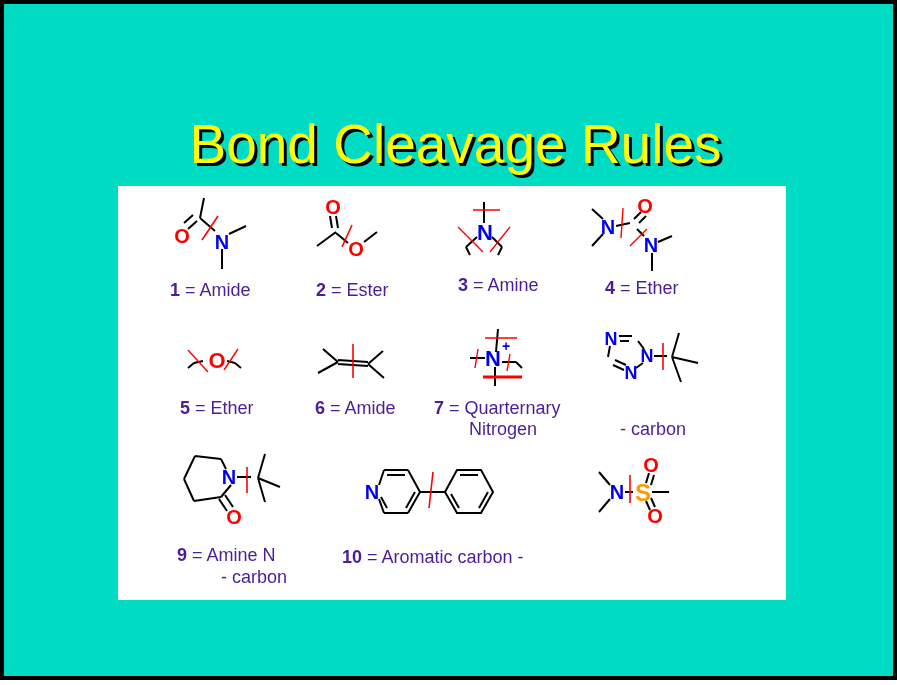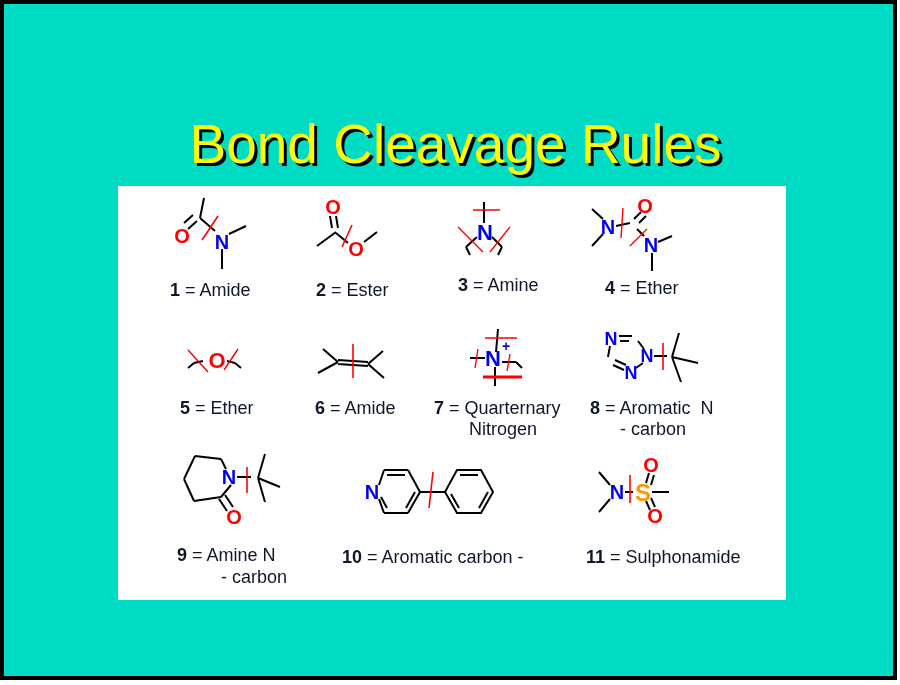--- a/index.html
+++ b/index.html
@@ -1,21 +1,21 @@
 <!DOCTYPE html>
 <html><head>
 <meta charset="utf-8">
 <style>
   html,body{margin:0;padding:0;background:#ffffff;width:900px;height:685px;overflow:hidden;}
   .slide{position:absolute;left:0;top:0;width:889px;height:672px;border:4px solid #000;background:#00DBC4;}
   .title{position:absolute;left:7px;top:64px;width:100%;text-align:center;
          font-family:"Liberation Sans",sans-serif;font-size:55px;font-weight:normal;
          color:#FFFF00;text-shadow:3px 3px 0 #000;margin-top:44px;}
   .panel{position:absolute;left:114px;top:182px;width:668px;height:414px;background:#ffffff;}
-  .lbl{position:absolute;font-family:"Liberation Sans",sans-serif;font-size:18px;color:#0f172a;white-space:pre;}
+  .lbl{position:absolute;font-family:"Liberation Sans",sans-serif;font-size:18px;color:#4c1d95;white-space:pre;}
   .lbl b{font-weight:bold;}
   svg text{font-family:"Liberation Sans",sans-serif;font-weight:bold;}
 </style>
 </head>
 <body>
 
 <div class="slide">
   <div class="title">Bond Cleavage Rules</div>
   <div class="panel">
     <svg width="668" height="414" viewBox="0 0 668 414">
@@ -103,20 +103,18 @@
     </svg>
 
     <div class="lbl" style="left:52px;top:94px"><b>1</b><span> = Amide</span></div>
     <div class="lbl" style="left:198px;top:94px"><b>2</b><span> = Ester</span></div>
     <div class="lbl" style="left:340px;top:89px"><b>3</b><span> = Amine</span></div>
     <div class="lbl" style="left:487px;top:92px"><b>4</b><span> = Ether</span></div>
     <div class="lbl" style="left:62px;top:212px"><b>5</b><span> = Ether</span></div>
     <div class="lbl" style="left:197px;top:212px"><b>6</b><span> = Amide</span></div>
     <div class="lbl" style="left:316px;top:212px"><b>7</b><span> = Quarternary</span></div>
     <div class="lbl" style="left:351px;top:233px"><span>Nitrogen</span></div>
-    <div class="lbl" style="left:472px;top:212px"><b>8</b><span> = Aromatic  N</span></div>
     <div class="lbl" style="left:502px;top:233px"><span>- carbon</span></div>
     <div class="lbl" style="left:59px;top:359px"><b>9</b><span> = Amine N</span></div>
     <div class="lbl" style="left:103px;top:381px"><span>- carbon</span></div>
     <div class="lbl" style="left:224px;top:361px"><b>10</b><span> = Aromatic carbon -</span></div>
-    <div class="lbl" style="left:468px;top:361px"><b>11</b><span> = Sulphonamide</span></div>
   </div>
 </div>
 
 </body></html>

